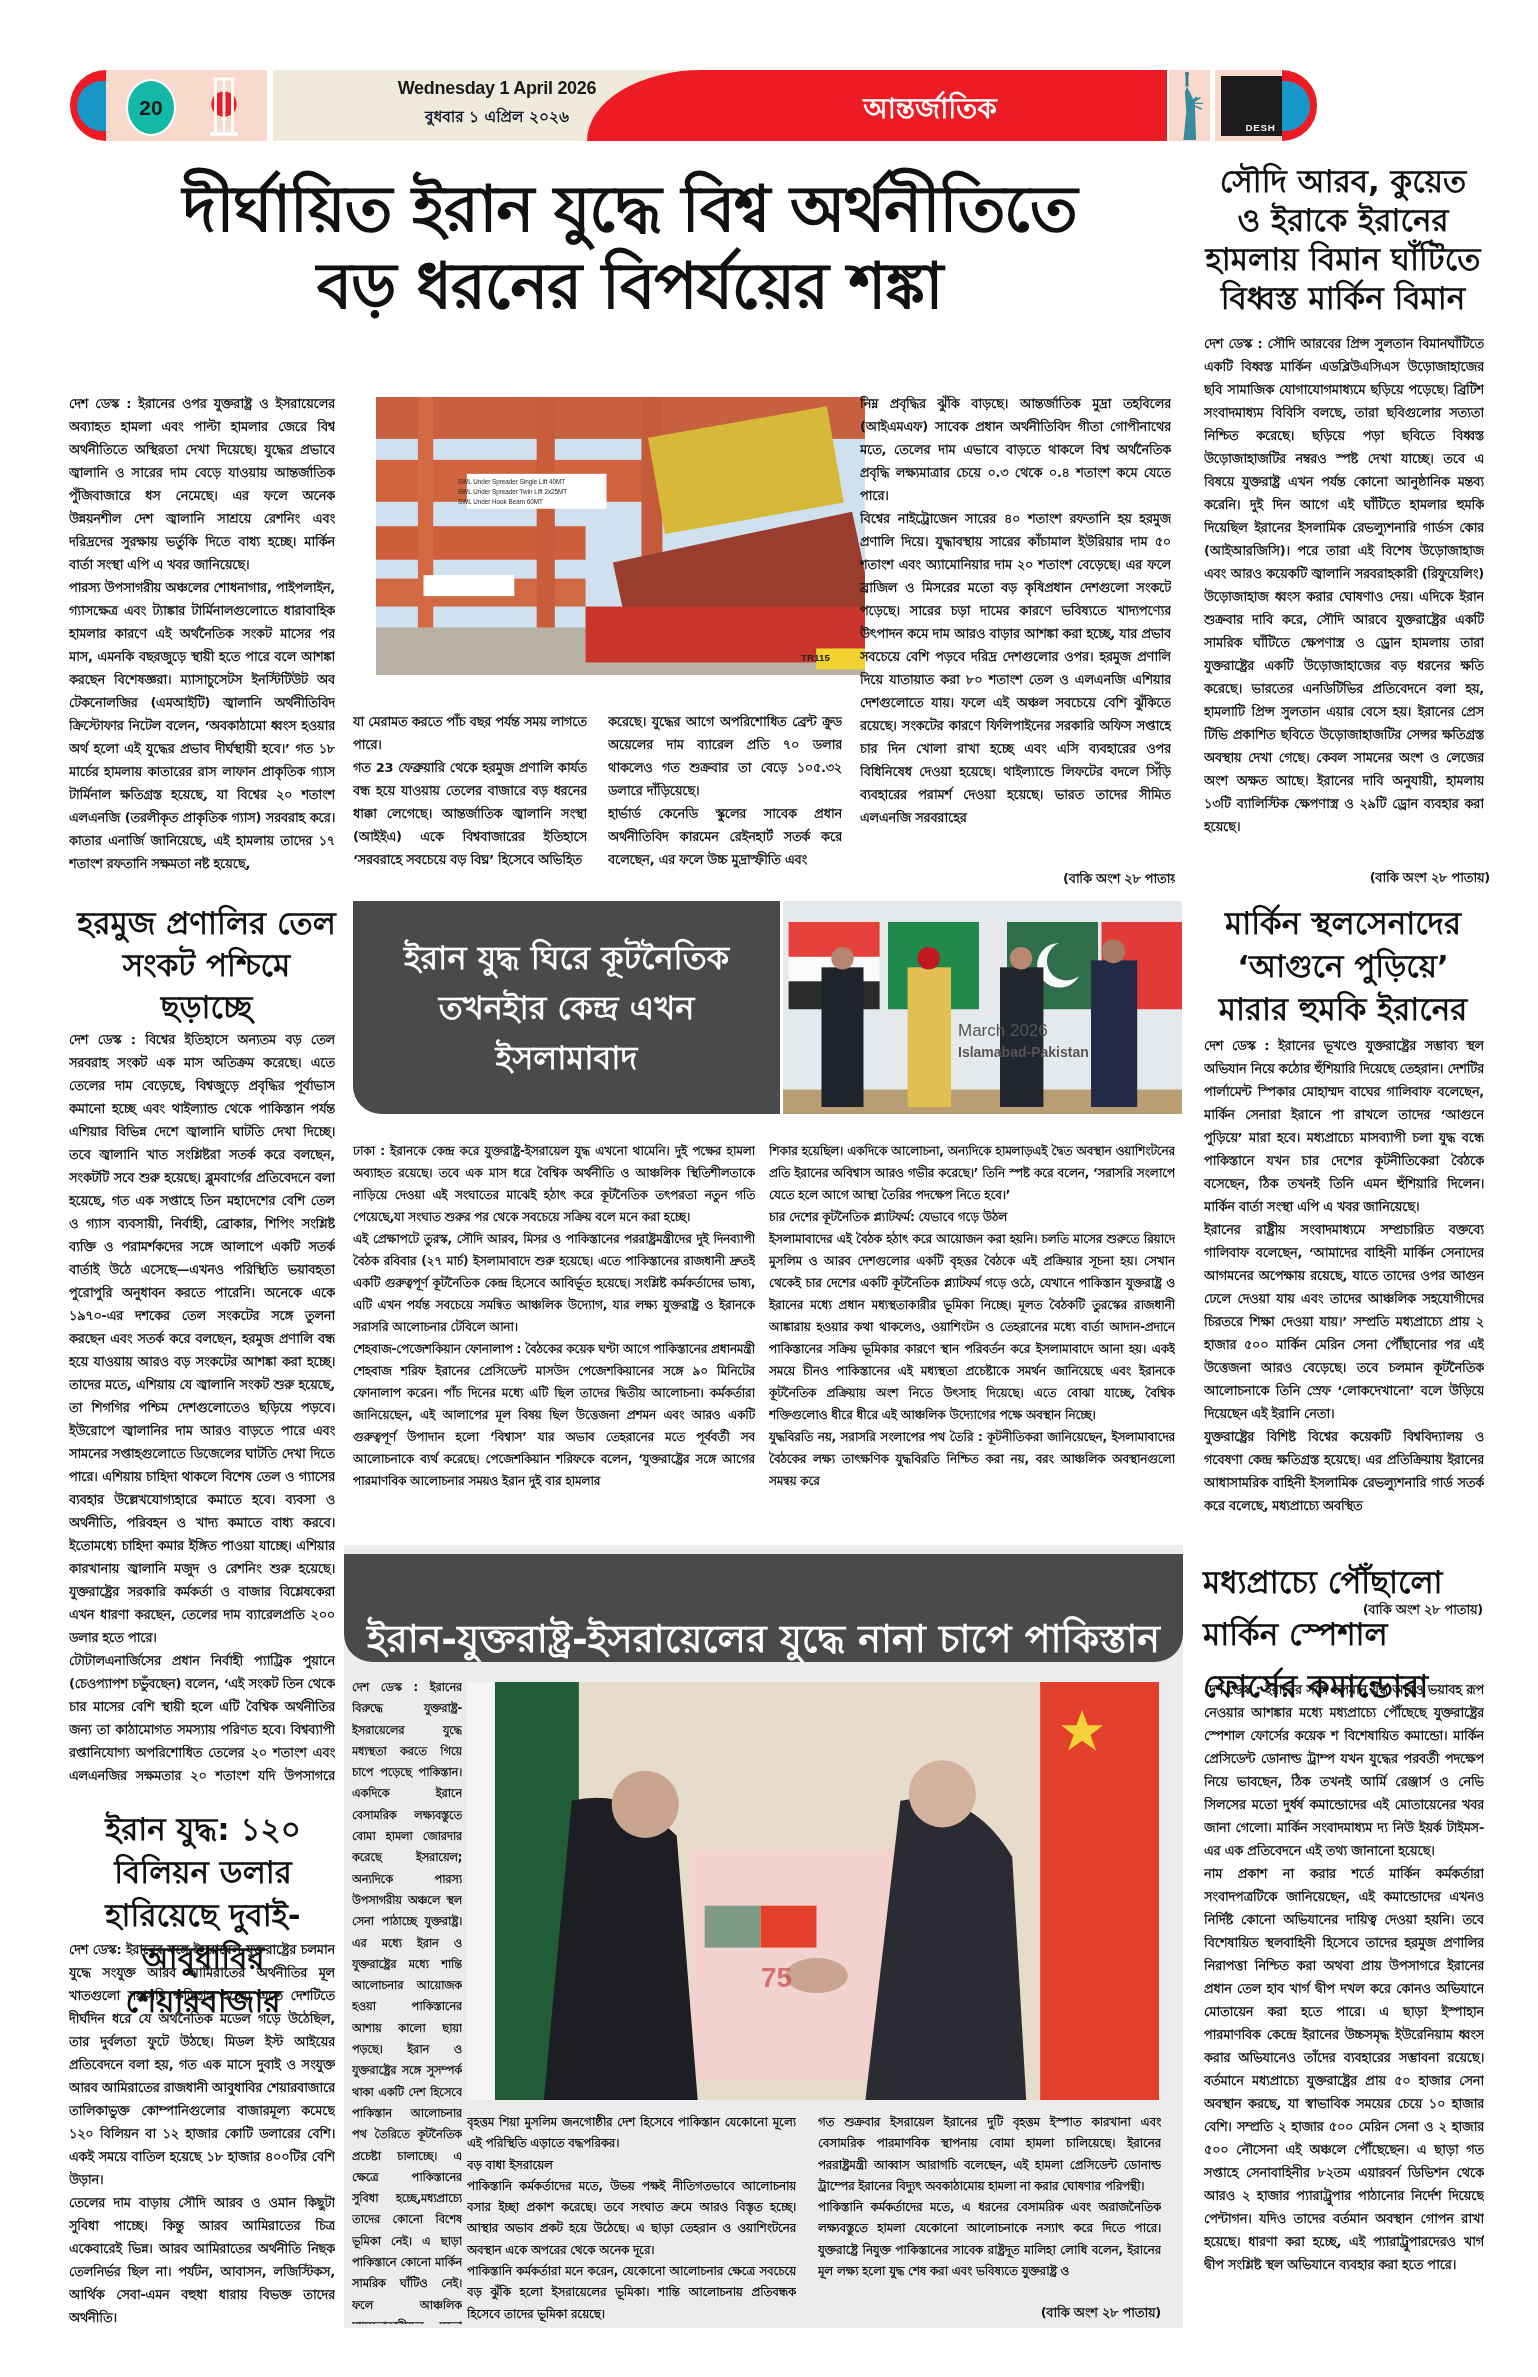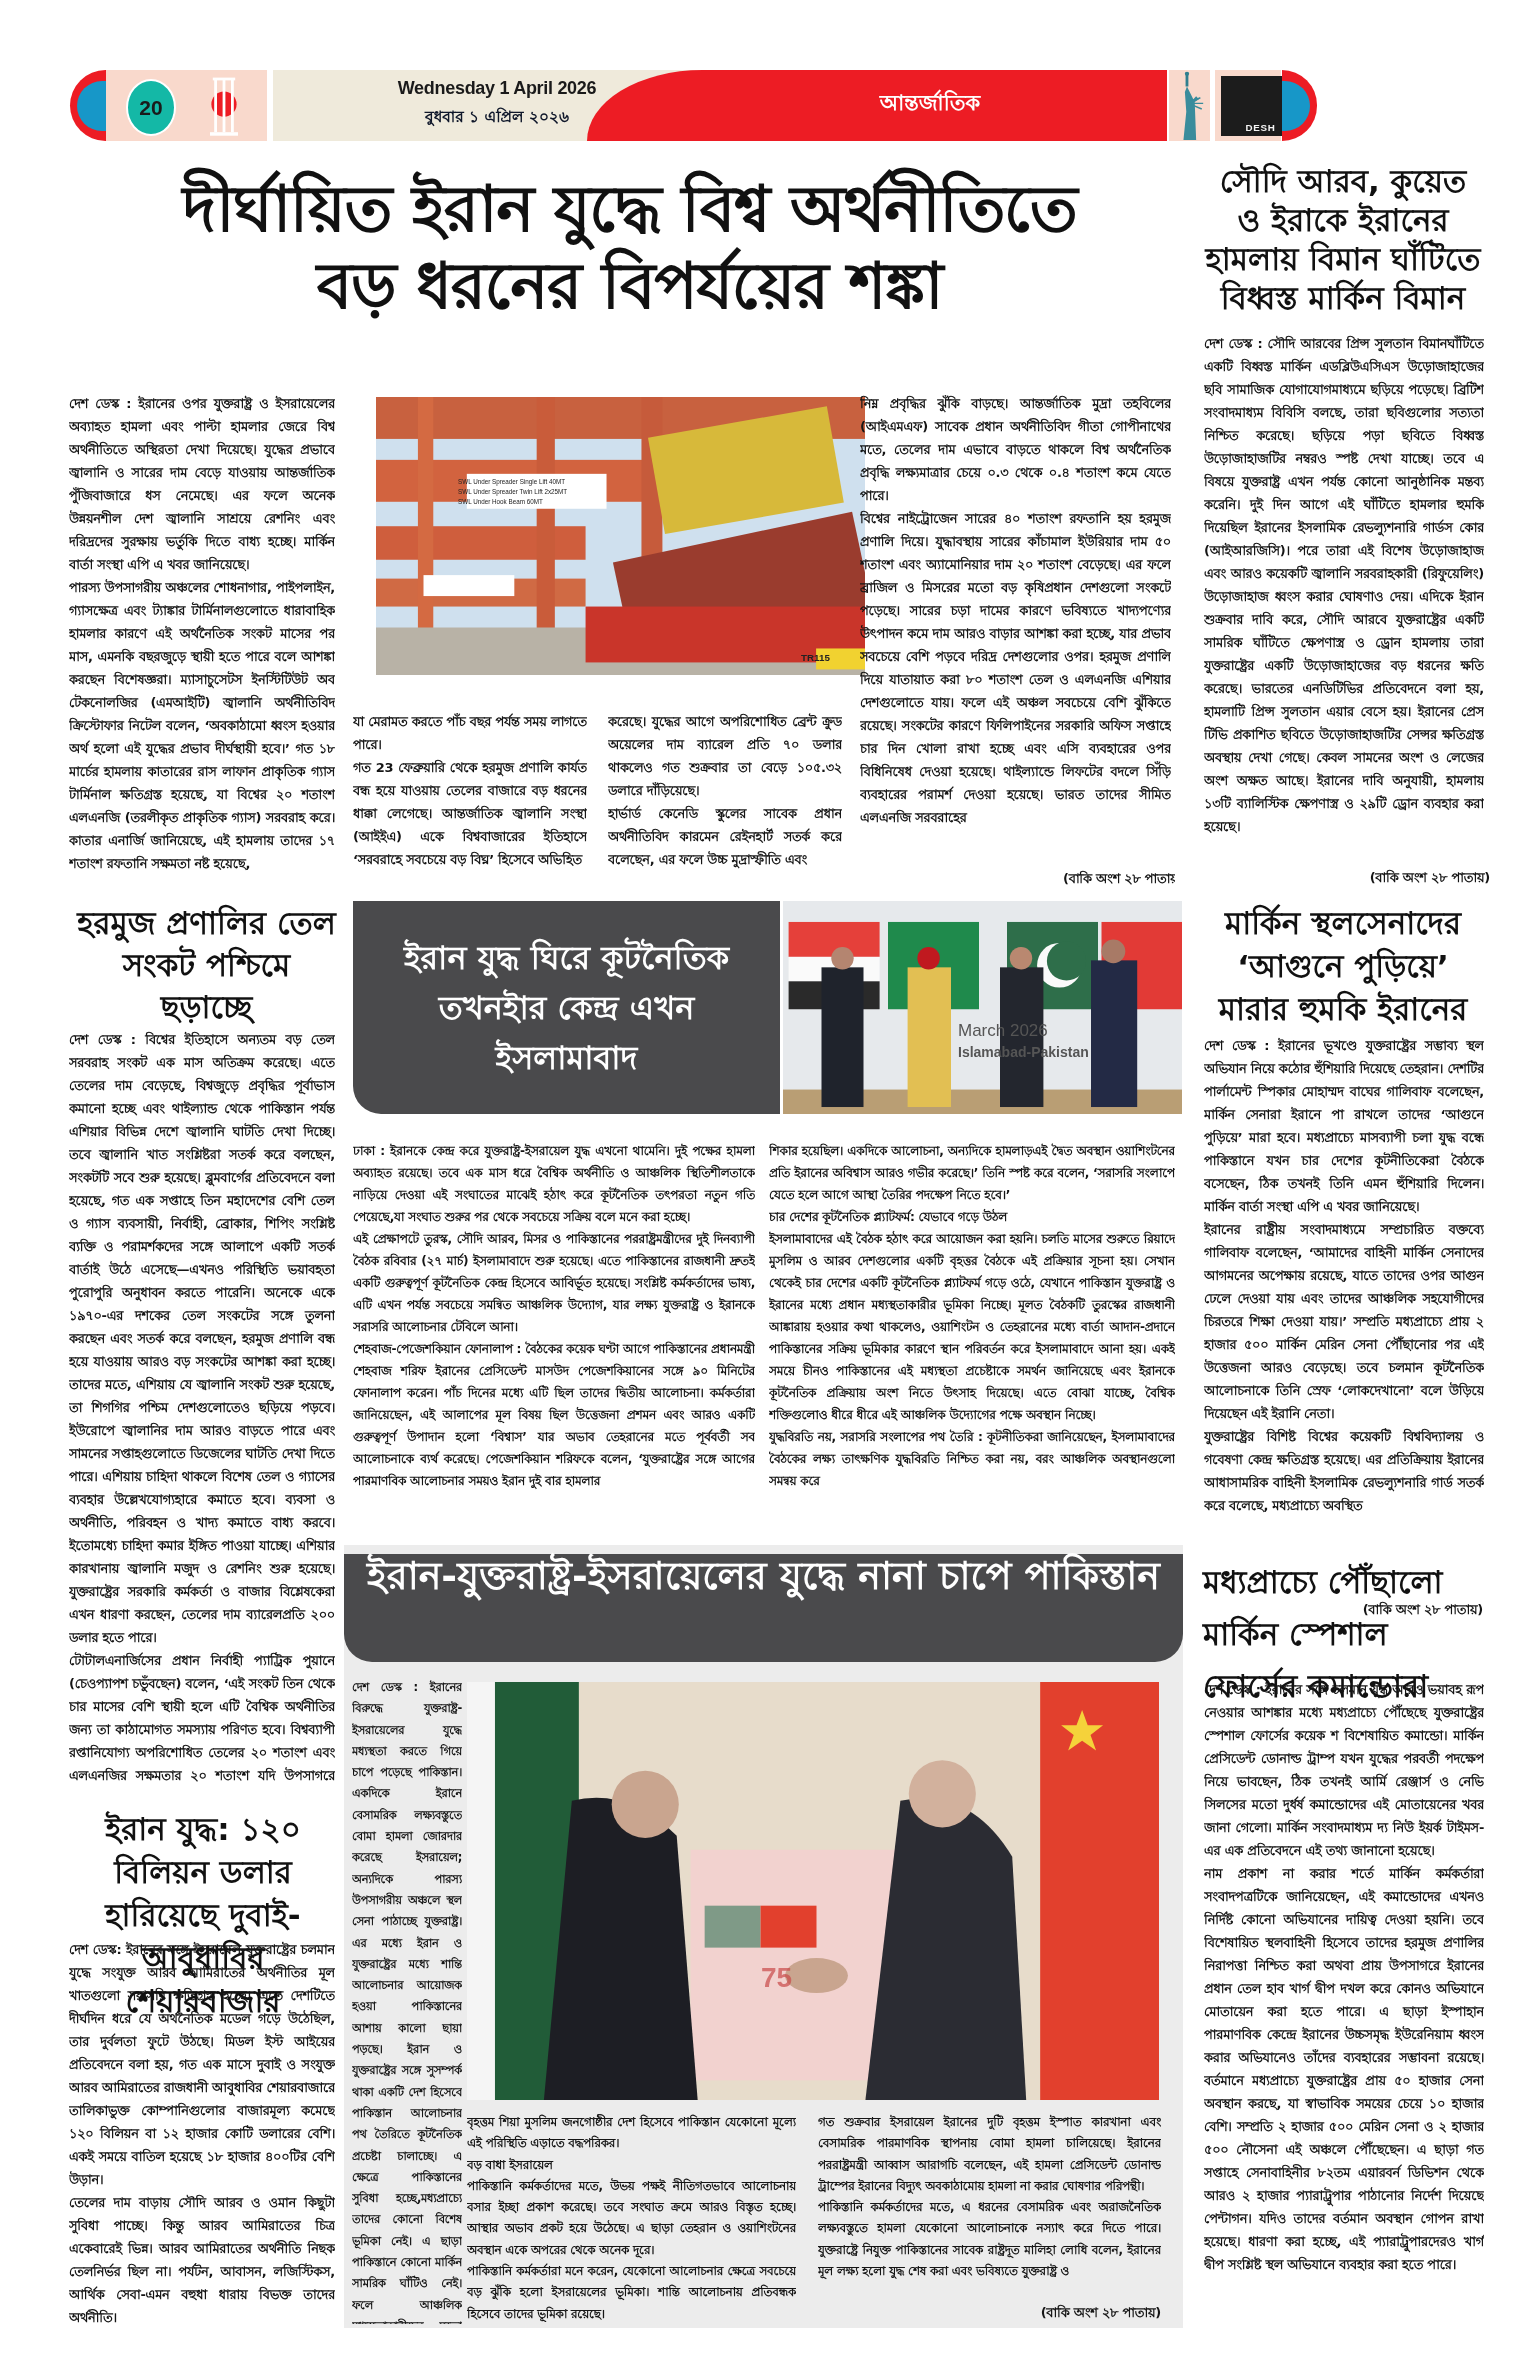--- a/index.html
+++ b/index.html
@@ -18,21 +18,21 @@
   .mh-left-arc-inner { left:77px; top:81px; width:29px; height:50px; border-radius:25px 0 0 25px; background:#1797c8; }
   .mh-page-box { left:106px; top:70px; width:161px; height:71px; background:#f9d9cc; }
   .mh-page-circle { left:126px; top:79px; width:46px; height:53px; border:2.8px solid #fff; border-radius:50%; background:#14b8a6;
                     display:flex; align-items:center; justify-content:center; font-weight:bold; font-size:21px; color:#1a1a1a;
                     font-family:"Liberation Sans", sans-serif; }
   .mh-date-box { left:273px; top:70px; width:448px; height:71px; background:#efeadb; }
   .mh-date-en { left:280px; top:78px; width:434px; text-align:center; font-family:"Liberation Sans", sans-serif;
                 font-weight:bold; font-size:18px; color:#1a1a1a; letter-spacing:-0.3px; }
   .mh-date-bn { left:280px; top:105px; width:434px; text-align:center; font-weight:bold; font-size:15.4px; color:#0f172a; }
   .mh-red { left:587px; top:70px; width:580px; height:71px; background:#ed1c24; border-top-left-radius:182px 112px; }
-  .mh-section { left:769px; top:87px; width:322px; text-align:center; color:#fff; font-weight:bold; font-size:21px; }
+  .mh-section { left:769px; top:87px; width:322px; text-align:center; color:#fff; font-weight:bold; font-size:28px; }
   .mh-liberty-box { left:1169px; top:70px; width:41px; height:71px; background:#f9d9cc; }
   .mh-logo-box { left:1215px; top:70px; width:66px; height:71px; background:#f9d9cc; }
   .mh-logo { left:1221px; top:76px; width:79px; height:60px; background:#1c1c1c; color:#f4f4f4;
              font-family:"Liberation Sans", sans-serif; font-weight:bold; display:flex; flex-direction:column;
              align-items:center; justify-content:flex-end; font-size:9.8px; letter-spacing:0.7px; padding-bottom:2.8px; box-sizing:border-box; }
   .mh-right-arc { left:1282px; top:70px; width:35px; height:71px; border-radius:0 36px 36px 0; background:#ed1c24; }
   .mh-right-arc-inner { left:1282px; top:81px; width:28px; height:50px; border-radius:0 25px 25px 0; background:#1797c8; }
 
   .dark-banner { background:#4a4a4c; color:#fff; border-radius:0 0 0 28px; }
   .grey-box { background:#ececec; }
@@ -189,21 +189,21 @@
 
 <div class="abs headline" style="left:1203px;top:902px;width:280px;font-size:31px;line-height:43px;">মার্কিন স্থলসেনাদের ‘আগুনে পুড়িয়ে’ মারার হুমকি ইরানের</div>
 <div class="abs body-text" style="left:1204px;top:1034px;width:280px;height:580px;">
   <p>দেশ ডেস্ক : ইরানের ভূখণ্ডে যুক্তরাষ্ট্রের সম্ভাব্য স্থল অভিযান নিয়ে কঠোর হুঁশিয়ারি দিয়েছে তেহরান। দেশটির পার্লামেন্ট স্পিকার মোহাম্মদ বাঘের গালিবাফ বলেছেন, মার্কিন সেনারা ইরানে পা রাখলে তাদের ‘আগুনে পুড়িয়ে’ মারা হবে। মধ্যপ্রাচ্যে মাসব্যাপী চলা যুদ্ধ বন্ধে পাকিস্তানে যখন চার দেশের কূটনীতিকেরা বৈঠকে বসেছেন, ঠিক তখনই তিনি এমন হুঁশিয়ারি দিলেন। মার্কিন বার্তা সংস্থা এপি এ খবর জানিয়েছে।</p>
   <p>ইরানের রাষ্ট্রীয় সংবাদমাধ্যমে সম্প্রচারিত বক্তব্যে গালিবাফ বলেছেন, ‘আমাদের বাহিনী মার্কিন সেনাদের আগমনের অপেক্ষায় রয়েছে, যাতে তাদের ওপর আগুন ঢেলে দেওয়া যায় এবং তাদের আঞ্চলিক সহযোগীদের চিরতরে শিক্ষা দেওয়া যায়।’ সম্প্রতি মধ্যপ্রাচ্যে প্রায় ২ হাজার ৫০০ মার্কিন মেরিন সেনা পৌঁছানোর পর এই উত্তেজনা আরও বেড়েছে। তবে চলমান কূটনৈতিক আলোচনাকে তিনি স্রেফ ‘লোকদেখানো’ বলে উড়িয়ে দিয়েছেন এই ইরানি নেতা।</p>
   <p>যুক্তরাষ্ট্রের বিশিষ্ট বিশ্বের কয়েকটি বিশ্ববিদ্যালয় ও গবেষণা কেন্দ্র ক্ষতিগ্রস্ত হয়েছে। এর প্রতিক্রিয়ায় ইরানের আধাসামরিক বাহিনী ইসলামিক রেভল্যুশনারি গার্ড সতর্ক করে বলেছে, মধ্যপ্রাচ্যে অবস্থিত</p>
 </div>
 <div class="abs body-text more-link" style="left:1329px;top:1598px;width:154px;height:22.4px;text-align:right;background:#fff;">(বাকি অংশ ২৮ পাতায়)</div>
 
 <div class="abs grey-box" style="left:344px;top:1545px;width:839px;height:783px;"></div>
-<div class="abs dark-banner" style="left:344px;top:1554px;width:839px;height:108px;display:flex;align-items:flex-start;justify-content:center;border-radius:0 0 28px 28px;">
+<div class="abs dark-banner" style="left:344px;top:1554px;width:839px;height:108px;display:flex;align-items:flex-end;justify-content:center;border-radius:0 0 28px 28px;">
   <div class="headline" style="color:#fff;font-size:38px;white-space:nowrap;">ইরান-যুক্তরাষ্ট্র-ইসরায়েলের যুদ্ধে নানা চাপে পাকিস্তান</div>
 </div>
 <div class="photo" style="left:467px;top:1682px;width:692px;height:418px;">
   <svg width="692" height="418" viewBox="0 0 990 598" preserveAspectRatio="none">
     <rect width="990" height="598" fill="#e7dccb"></rect>
     <rect x="0" y="0" width="160" height="598" fill="#215c38"></rect>
     <rect x="0" y="0" width="40" height="598" fill="#f5f5f5"></rect>
     <rect x="820" y="0" width="170" height="598" fill="#e2402d"></rect>
     <polygon points="880,40 888,62 910,62 892,76 900,98 880,84 860,98 868,76 850,62 872,62" fill="#f5d23a"></polygon>
     <rect x="320" y="240" width="340" height="330" fill="#f2d2cf"></rect>

